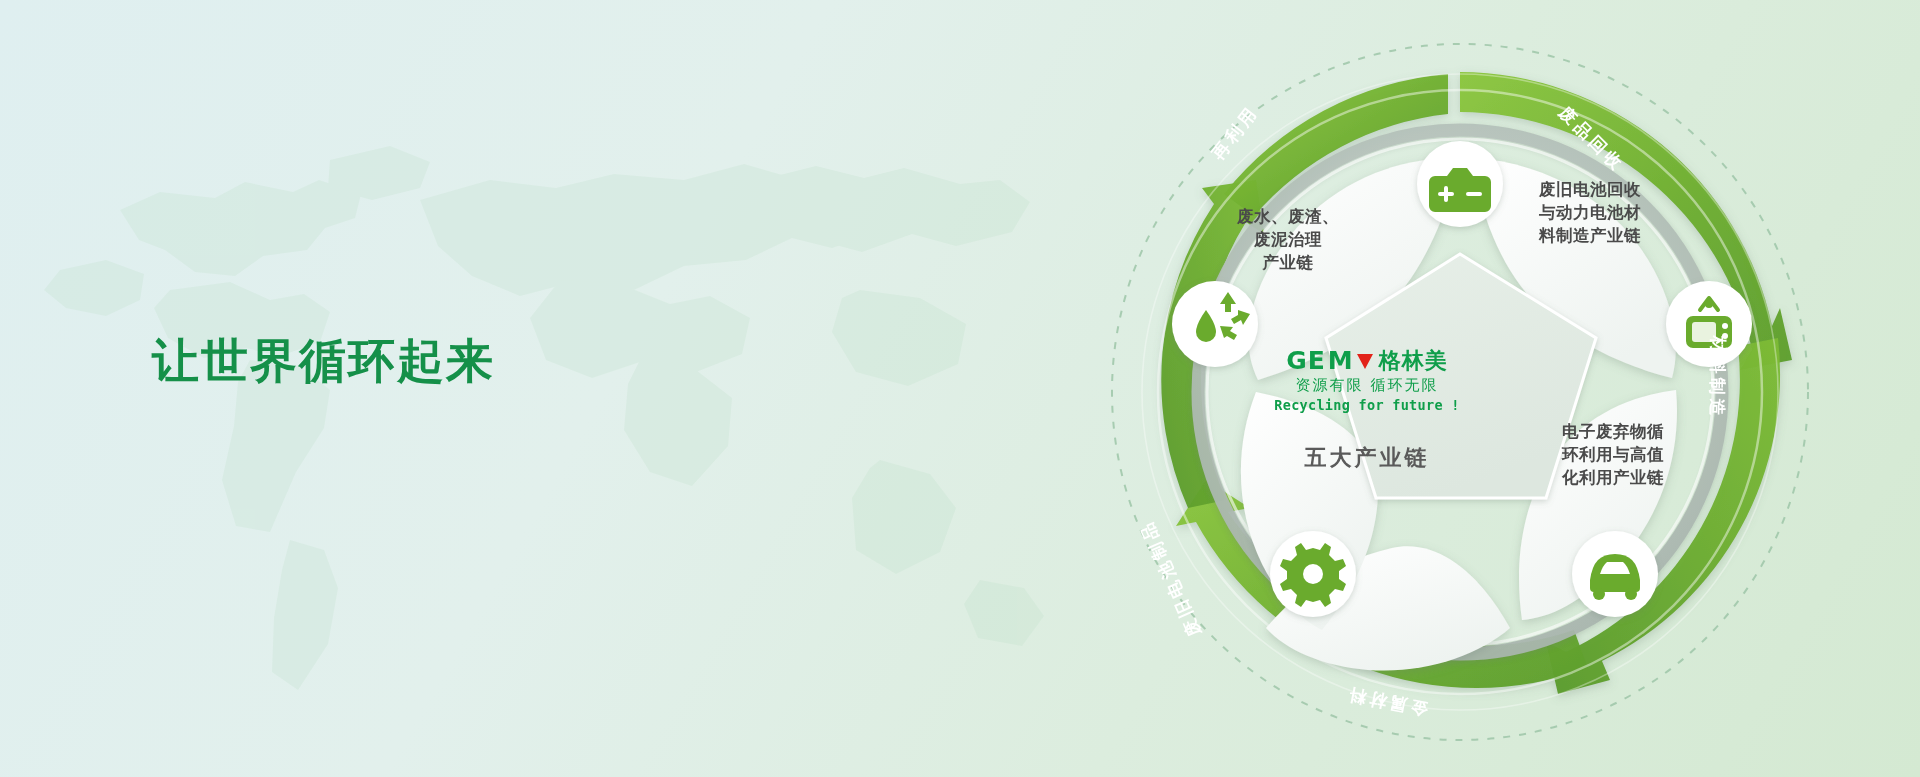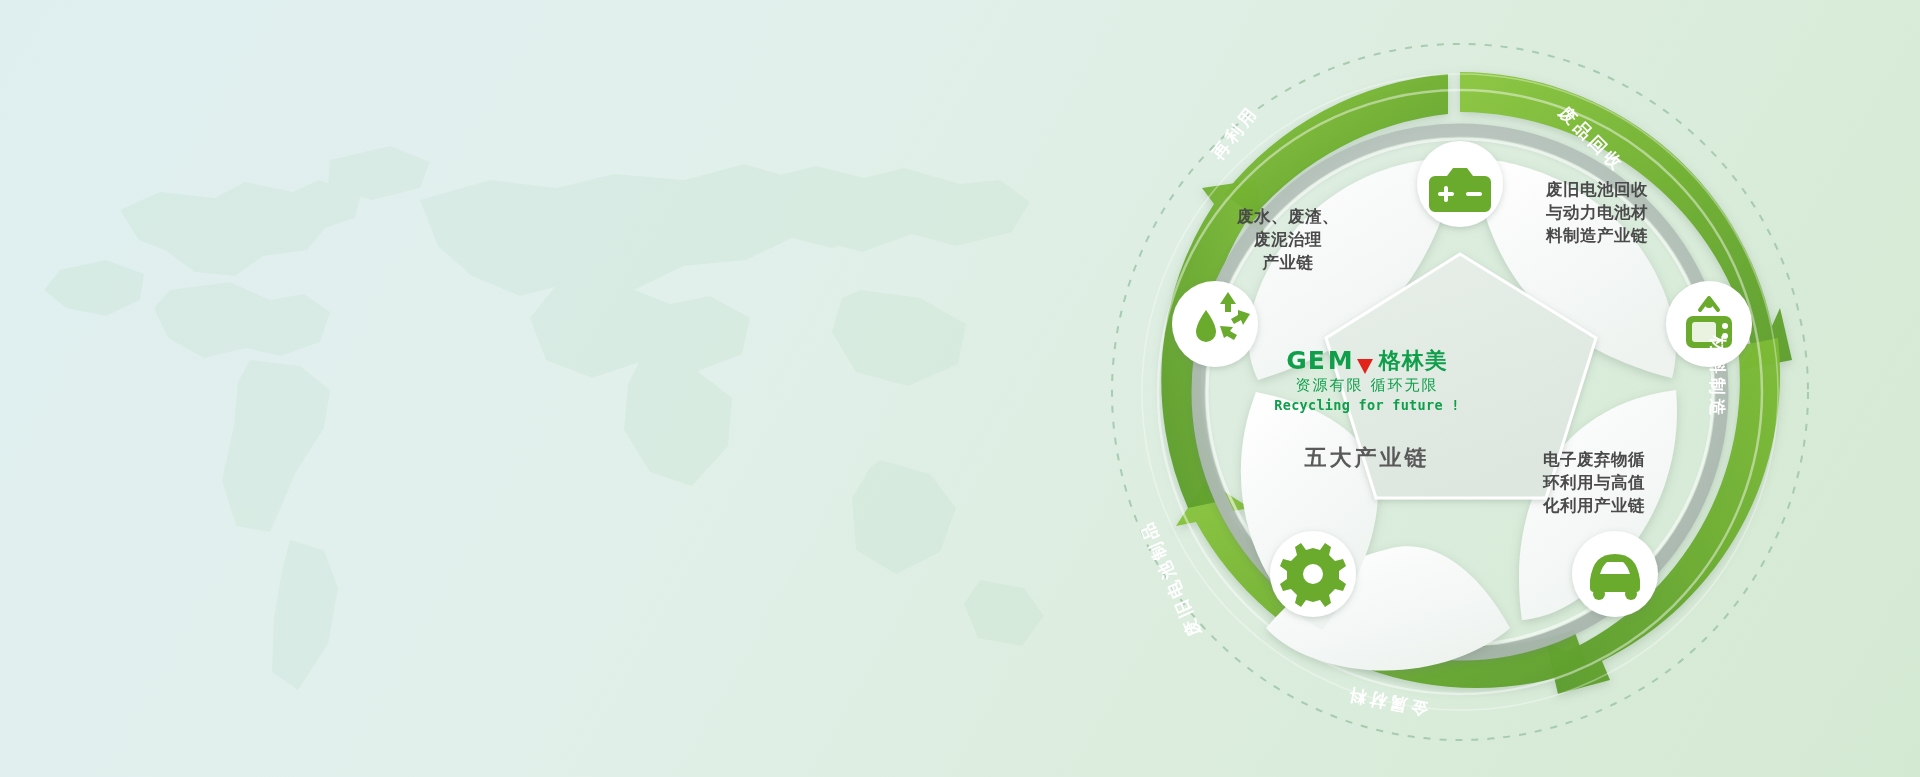--- a/index.html
+++ b/index.html
@@ -34,21 +34,21 @@
   }
   .ringlabel{
     position:absolute;color:#ffffff;
     font-family:"DejaVu Sans","Liberation Sans",sans-serif;
     font-size:17px;font-weight:700;letter-spacing:4px;white-space:nowrap;
     pointer-events:none;
   }
 
   
   .logo{position:absolute;left:1262px;top:348px;width:210px;text-align:center;}
-  .logo .row1{display:flex;align-items:flex-end;justify-content:center;gap:6px;height:26px;}
+  .logo .row1{display:flex;align-items:center;justify-content:center;gap:6px;height:26px;}
   .logo .gem{
     font-family:"DejaVu Sans","Liberation Sans",sans-serif;
     font-size:25px;font-weight:700;color:#0f9e4a;letter-spacing:1px;line-height:26px;
   }
   .logo .tri{width:0;height:0;border-left:8px solid transparent;border-right:8px solid transparent;border-top:15px solid #e2231a;margin-left:-3px;}
   .logo .cnbrand{
     font-family:"DejaVu Sans","Liberation Sans",sans-serif;
     font-size:22px;font-weight:700;color:#0f9e4a;letter-spacing:1px;line-height:26px;
   }
   .logo .slogan{
@@ -81,20 +81,21 @@
       <path d="M640 320 l56 10 36 28 -4 48 -36 40 -42 -14 -26 -42 4 -46z"></path>
       <path d="M760 140 l56 -14 48 12 40 -10 56 16 40 -4 30 22 -18 30 -56 14 -44 -12 -50 18 -52 -14 -40 -24z"></path>
       <path d="M860 250 l60 8 46 26 -8 40 -50 22 -52 -14 -24 -40 10 -34z"></path>
       <path d="M880 420 l50 14 26 34 -16 44 -44 22 -40 -24 -4 -52 18 -30z"></path>
       <path d="M330 120 l60 -14 40 16 -10 26 -48 12 -44 -12z"></path>
       <path d="M980 540 l44 8 20 28 -22 30 -44 -8 -14 -34z"></path>
     </g>
   </svg>
 
   <div class="headline">
+    <div class="ln">让世界循环起来</div>
   </div>
 
   <div class="diagram">
 
     <svg width="900" height="760" viewBox="0 0 900 760">
       <defs>
         <linearGradient id="gOuter" x1="0" y1="0" x2="1" y2="1">
           <stop offset="0%" stop-color="#8cc63f"></stop>
           <stop offset="55%" stop-color="#6fae31"></stop>
           <stop offset="100%" stop-color="#5e9e2e"></stop>
@@ -247,27 +248,27 @@
         </g>
       </g>
     </svg>
 
     <div class="seglabel" style="left:208px;top:197px;width:140px;">
       <div style="white-space:pre-line">废水、废渣、
 废泥治理
 产业链</div>
     </div>
 
-    <div class="seglabel" style="left:498px;top:170px;width:140px;text-align:right;">
+    <div class="seglabel" style="left:510px;top:170px;width:140px;">
       <div style="white-space:pre-line">废旧电池回收
 与动力电池材
 料制造产业链</div>
     </div>
 
-    <div class="seglabel" style="left:514px;top:440px;width:140px;">
+    <div class="seglabel" style="left:514px;top:412px;width:140px;text-align:right;">
       <div style="white-space:pre-line">电子废弃物循
 环利用与高值
 化利用产业链</div>
     </div>
 
 
 
     <div class="ringlabel" style="left:206px;top:138px;transform:rotate(-52deg);transform-origin:left center;">
       <span>再利用</span>
     </div>

